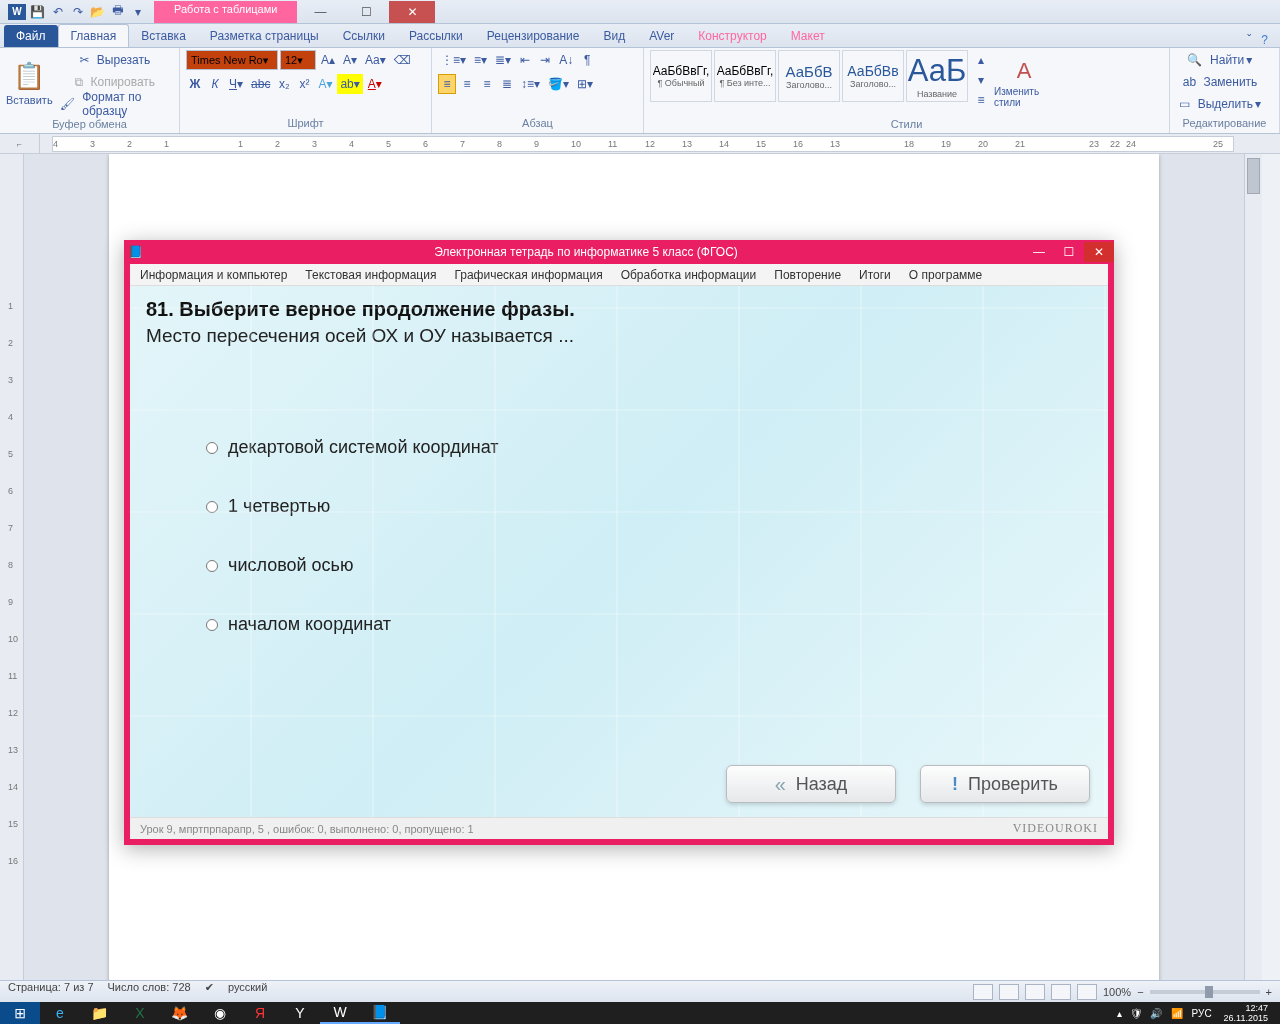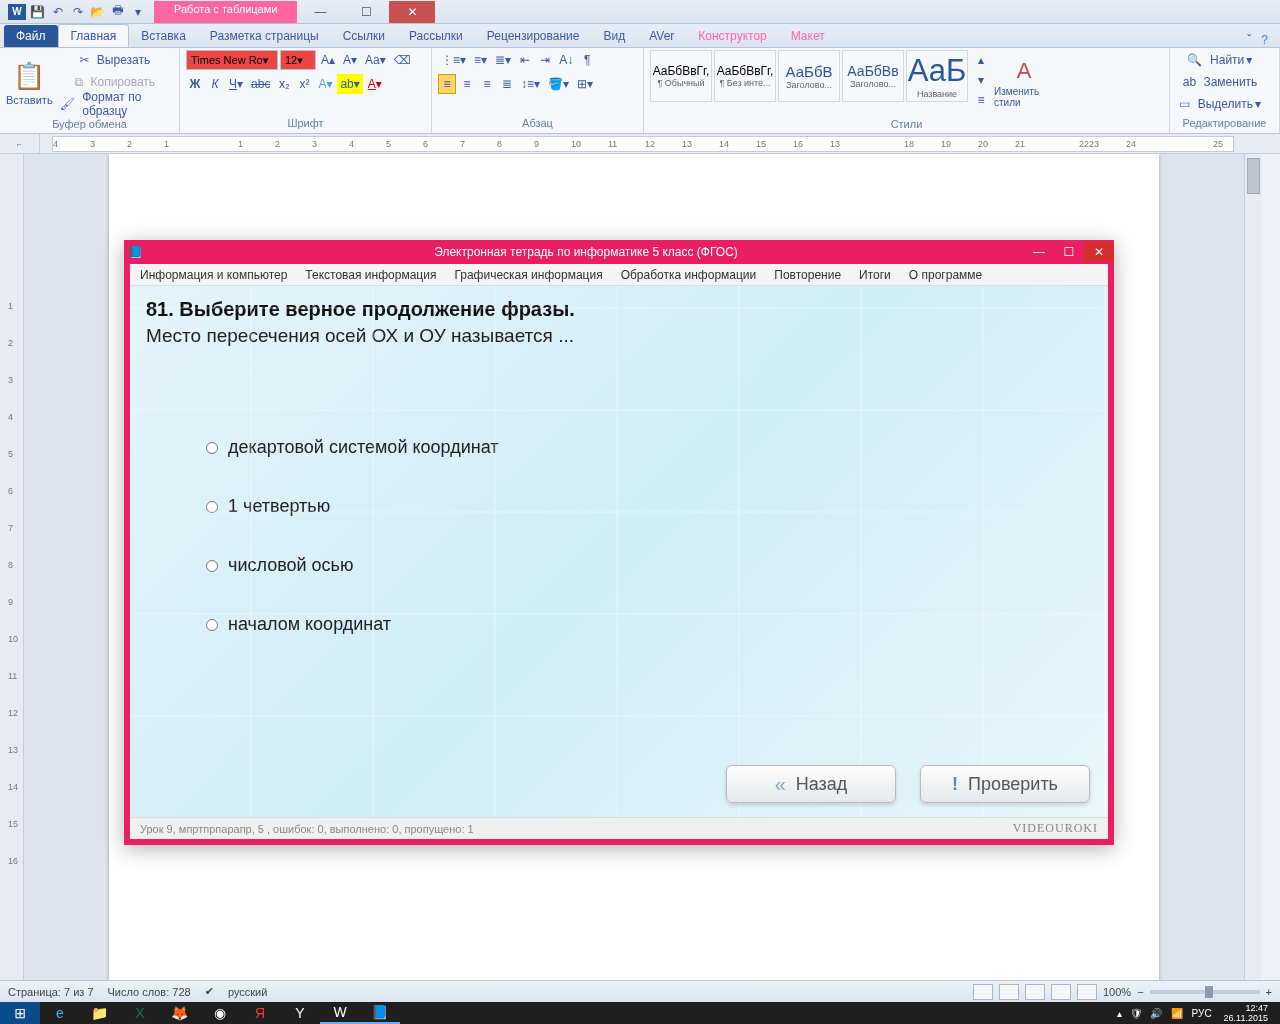--- a/index.html
+++ b/index.html
@@ -26,21 +26,21 @@
 
 .ribbon { height:86px; background:#f5f7fb; border-bottom:1px solid #b5c3d6; display:flex; }
 .group { border-right:1px solid #d0d8e4; padding:2px 6px; display:flex; flex-direction:column; }
 .group-body { flex:1; display:flex; align-items:flex-start; gap:4px; }
 .group-label { text-align:center; font-size:11px; color:#6a80a0; padding:2px 0; position:relative;}
 .big-btn { display:flex; flex-direction:column; align-items:center; justify-content:center; width:50px; height:66px; color:#3b5aa0; font-size:11px; gap:2px;}
 .big-icon { font-size:26px; }
 .col { display:flex; flex-direction:column; gap:2px; }
 .row { display:flex; gap:2px; align-items:center; }
 .small-btn { min-width:18px; height:20px; display:flex; align-items:center; justify-content:center; color:#3b5aa0; font-size:12px; border:1px solid transparent; padding:0 2px;}
-.combo { height:20px; border:1px solid #b5c3d6; background:#ef4444; display:flex; align-items:center; padding:0 4px; font-size:11px;}
+.combo { height:20px; border:1px solid #b5c3d6; background:#c2410c; display:flex; align-items:center; padding:0 4px; font-size:11px;}
 .style-item { width:62px; height:52px; border:1px solid #d0d8e4; display:flex; flex-direction:column; align-items:center; justify-content:center; font-size:10px; color:#555; padding:2px; text-align:center; overflow:hidden;}
 .style-preview { font-size:13px;text-align:center;}
 
 
 .ruler-bar { height:20px; background:#e8ecf2; border-bottom:1px solid #c5cdd9; display:flex; align-items:center;}
 .ruler-left { width:40px; border-right:1px solid #c5cdd9; height:100%; display:flex; align-items:center; justify-content:center; font-size:9px; color:#777;}
 .ruler { flex:1; position:relative; font-size:9px; color:#777; background:#fff; height:16px; margin:0 12px; border:1px solid #c5cdd9;}
 .ruler .tick { position:absolute; top:2px; }
 
 
@@ -73,21 +73,21 @@
 .opt { display:flex; align-items:center; gap:10px; font-size:18px; color:#222; }
 .opt input { width:12px; height:12px; }
 .quiz-btns { position:absolute; bottom:14px; right:18px; display:flex; gap:24px;}
 .qbtn { width:170px; height:38px; border-radius:6px; background:linear-gradient(#fdfdfd,#e6e8ea); border:1px solid #b8bcc1; display:flex; align-items:center; justify-content:center; gap:10px; font-size:18px; color:#555; box-shadow:0 2px 4px rgba(0,0,0,.15);}
 .qbtn.disabled { color:#aaa; }
 .qbtn .arrow { font-size:20px; color:#8aa3b0;}
 .quiz-status { height:22px; background:#f0f0f0; border-top:1px solid #ddd; display:flex; align-items:center; padding:0 10px; font-size:11px; color:#888; justify-content:space-between;}
 .brand { font-family:Georgia,serif; letter-spacing:1px; font-size:12px; color:#888;}
 
 
-.statusbar { position:absolute; bottom:22px; left:0; right:0; height:22px; background:linear-gradient(#eef2f8,#dce4ef); border-top:1px solid #b5c3d6; display:flex; align-items:center; font-size:11px; color:#444; padding:0 8px; gap:14px;}
+.statusbar { position:absolute; bottom:22px; left:0; right:0; height:22px; background:linear-gradient(#eef2f8,#dce4ef); border-top:1px solid #b5c3d6; display:flex; font-size:11px; color:#444; padding:0 8px; gap:14px;}
 .statusbar .right { margin-left:auto; display:flex; align-items:center; gap:6px;}
 .view-btn { width:20px; height:16px; border:1px solid #aab4c4; background:#f4f6fa;}
 .zoom-slider { width:110px; height:4px; background:#c6ccd6; position:relative;}
 .zoom-slider .handle { position:absolute; left:50%; top:-4px; width:8px; height:12px; background:#8f9aab;}
 
 
 .taskbar { position:absolute; bottom:0; left:0; right:0; height:22px; background:#1f1f1f; display:flex; align-items:center; color:#fff; font-size:10px;}
 .task-btn { width:40px; height:22px; display:flex; align-items:center; justify-content:center; font-size:14px;}
 .task-right { margin-left:auto; display:flex; align-items:center; gap:8px; padding-right:8px;}
 .clock { text-align:right; line-height:10px; font-size:9px; padding:1px 4px;}
@@ -278,21 +278,21 @@
       <span class="tick" style="left: 629px;">13</span>
       <span class="tick" style="left: 666px;">14</span>
       <span class="tick" style="left: 703px;">15</span>
       <span class="tick" style="left: 740px;">16</span>
       <span class="tick" style="left: 777px;">13</span>
       <span class="tick" style="left: 814px;"></span>
       <span class="tick" style="left: 851px;">18</span>
       <span class="tick" style="left: 888px;">19</span>
       <span class="tick" style="left: 925px;">20</span>
       <span class="tick" style="left: 962px;">21</span>
-      <span class="tick" style="left: 1026px;">22</span>
+      <span class="tick" style="left: 1057px;">22</span>
       <span class="tick" style="left: 1036px;">23</span>
       <span class="tick" style="left: 1073px;">24</span>
       <span class="tick" style="left: 1160px;">25</span>
     </div>
   <div style="width:34px"></div>
 </div>
 
 <div class="doc-area">
   <div class="vruler" id="vruler">
       <span class="vtick" style="top: 147px;">1</span>

